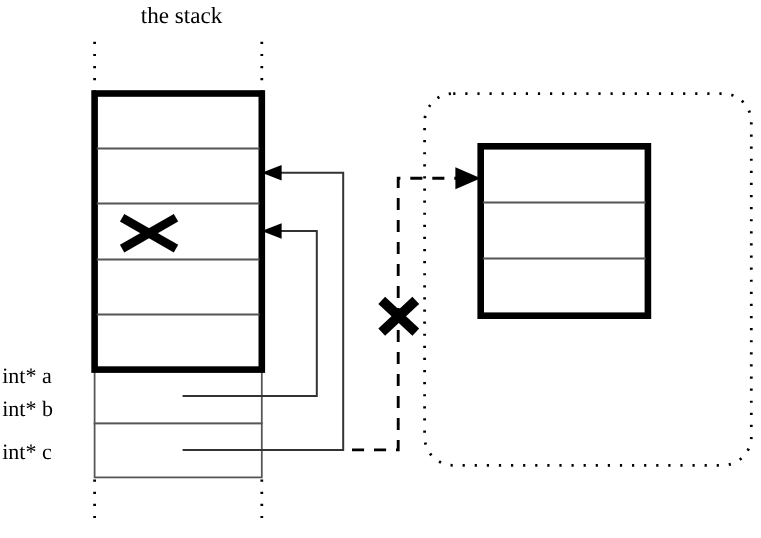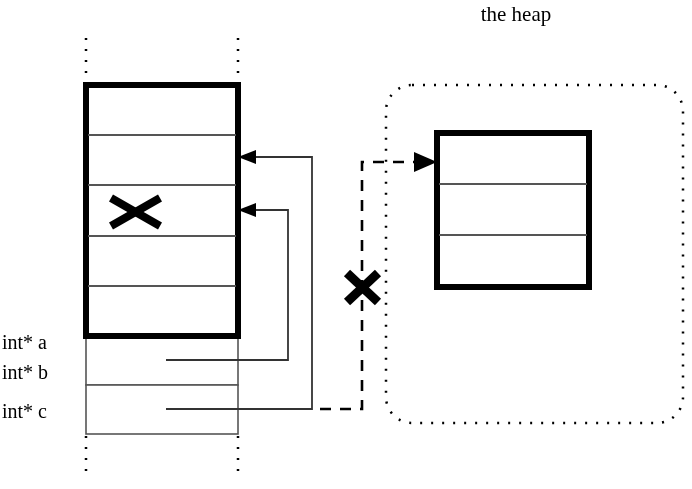--- a/index.html
+++ b/index.html
@@ -48,21 +48,21 @@
     top: 0;
     width: 692px;
     height: 489px;
   }
 </style>
 </head>
 <body>
 
 <div id="canvas">
 
-  <div class="title" id="title-heap">the heap</div>
+  <div class="title" id="title-stack">the stack</div>
 
   <div class="var-label" style="top:283px;margin-top:48px;">int* a</div>
   <div class="var-label" style="top:361px;">int* b</div>
   <div class="var-label" style="top:400px;">int* c</div>
 
   <div class="cell-value" style="left:88px; top:100px; width:148px;">14</div>
   <div class="cell-value" style="left:88px; top:150px; width:148px;">13</div>
   <div class="cell-value" style="left:108px; top:200px; width:60px;">12</div>
   <div class="cell-value" style="left:168px; top:198px; width:60px;">7</div>
   <div class="cell-value" style="left:88px; top:250px; width:148px;">11</div>

